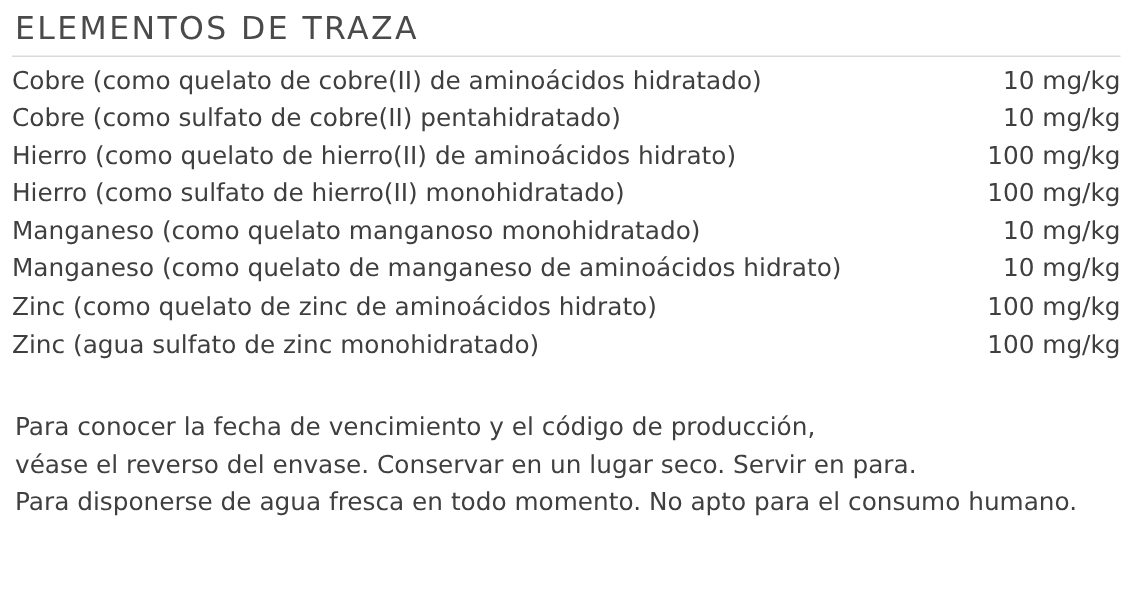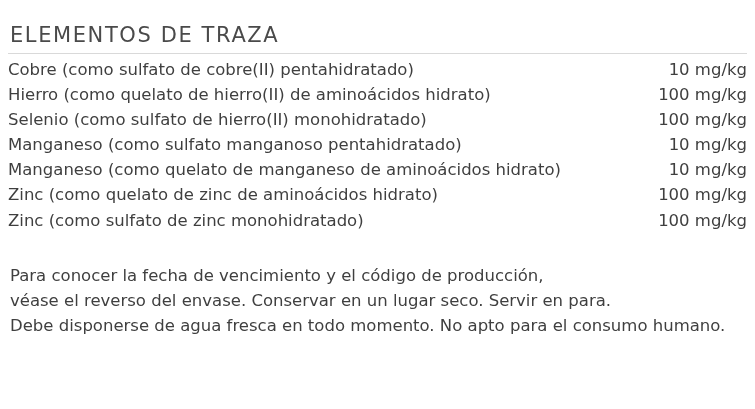--- a/index.html
+++ b/index.html
@@ -12,21 +12,21 @@
     background: #ffffff;
     font-family: "DejaVu Sans", sans-serif;
     color: #3f3f3f;
     overflow: hidden;
   }
   .page {
     position: relative;
     width: 755px;
     height: 409px;
     box-sizing: border-box;
-    padding: 22px 8px 0 8px;
+    padding: 6px 8px 0 8px;
   }
   .section-title {
     font-size: 21px;
     letter-spacing: 1.6px;
     color: #4a4a4a;
     margin: 2px 0 6px 2px;
     font-weight: 400;
     line-height: 1.1;
   }
   .rule {
@@ -74,49 +74,53 @@
 
 <div class="page">
 
   <div class="section-title">ELEMENTOS DE TRAZA</div>
 
   <div class="rule"></div>
 
   <table class="ingredients">
     <tbody>
       <tr>
+        <td class="name">Cobre (como quelato de cobre(II) de aminoácidos hidratado)</td>
+        <td class="value">10 mg/kg</td>
+      </tr>
+      <tr>
         <td class="name">Cobre (como sulfato de cobre(II) pentahidratado)</td>
         <td class="value">10 mg/kg</td>
       </tr>
       <tr>
         <td class="name">Hierro (como quelato de hierro(II) de aminoácidos hidrato)</td>
         <td class="value">100 mg/kg</td>
       </tr>
       <tr>
-        <td class="name">Selenio (como sulfato de hierro(II) monohidratado)</td>
+        <td class="name">Hierro (como sulfato de hierro(II) monohidratado)</td>
         <td class="value">100 mg/kg</td>
       </tr>
       <tr>
-        <td class="name">Manganeso (como sulfato manganoso pentahidratado)</td>
+        <td class="name">Manganeso (como quelato manganoso monohidratado)</td>
         <td class="value">10 mg/kg</td>
       </tr>
       <tr>
         <td class="name">Manganeso (como quelato de manganeso de aminoácidos hidrato)</td>
         <td class="value">10 mg/kg</td>
       </tr>
       <tr>
         <td class="name">Zinc (como quelato de zinc de aminoácidos hidrato)</td>
         <td class="value">100 mg/kg</td>
       </tr>
       <tr>
-        <td class="name">Zinc (como sulfato de zinc monohidratado)</td>
+        <td class="name">Zinc (agua sulfato de zinc monohidratado)</td>
         <td class="value">100 mg/kg</td>
       </tr>
     </tbody>
   </table>
 
   <div class="notes">
     <p>Para conocer la fecha de vencimiento y el código de producción,</p>
     <p>véase el reverso del envase. Conservar en un lugar seco. Servir en para.</p>
-    <p>Debe disponerse de agua fresca en todo momento. No apto para el consumo humano.</p>
+    <p>Para disponerse de agua fresca en todo momento. No apto para el consumo humano.</p>
   </div>
 
 </div>
 
 </body></html>

